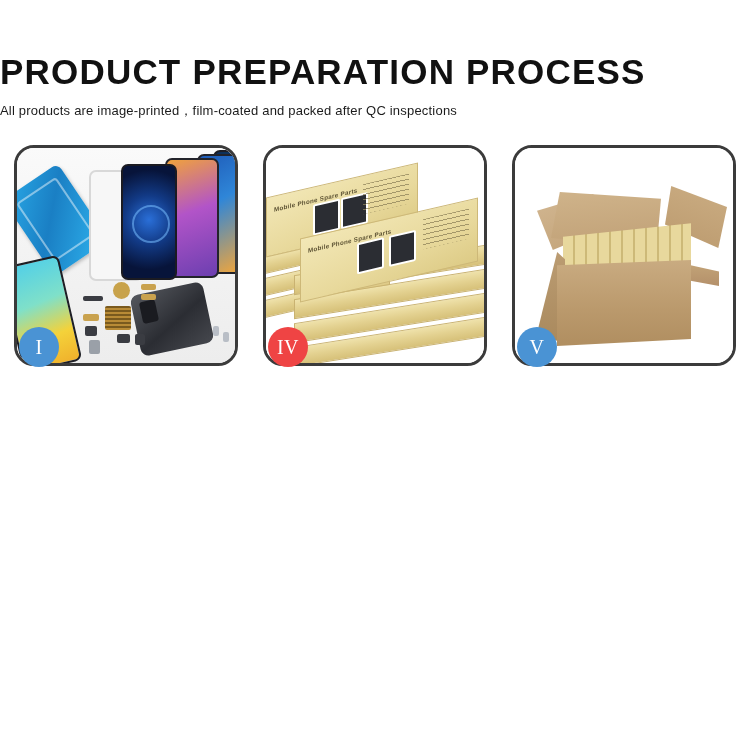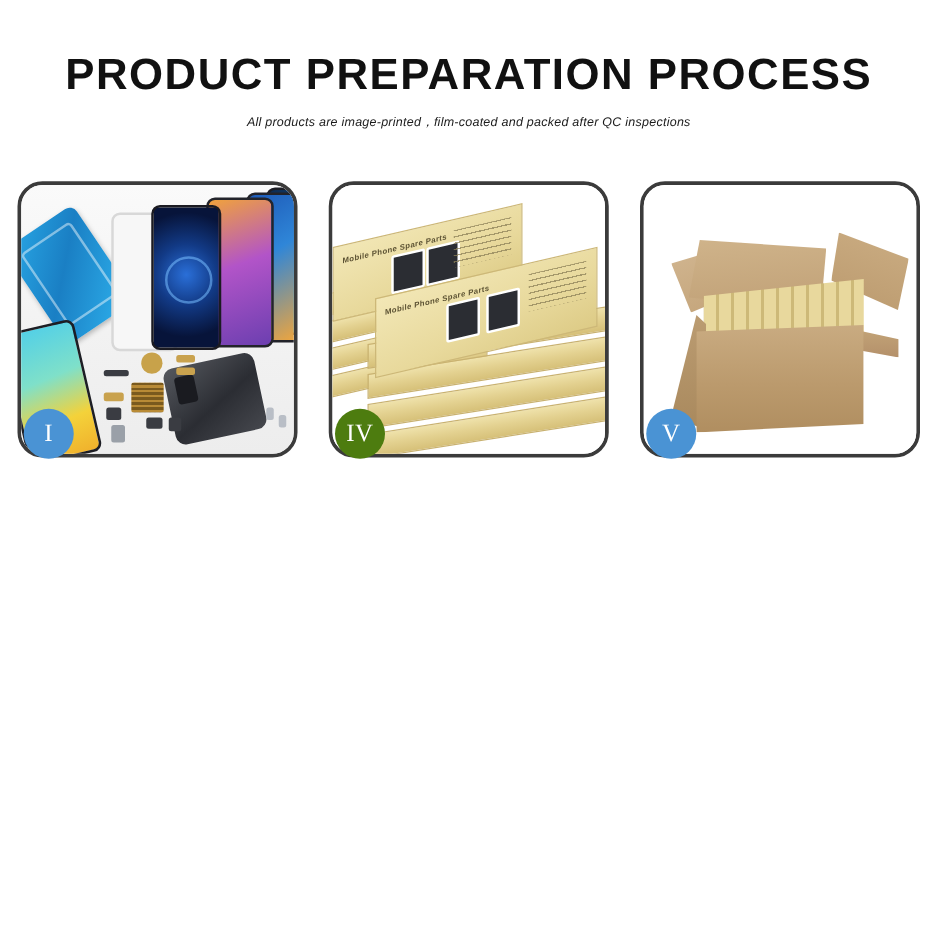--- a/index.html
+++ b/index.html
@@ -4,28 +4,28 @@
 <style>
   html,body{margin:0;padding:0;}
   body{
     width:750px;height:750px;background:#ffffff;
     font-family:"Liberation Sans",sans-serif;
     overflow:hidden;position:relative;
   }
   .page{width:750px;height:750px;position:relative;}
 
   
-  .header{padding-top:40px;text-align:center;}
+  .header{padding-top:52px;}
   .title{
     font-size:35px;line-height:40px;font-weight:700;color:#111111;
     letter-spacing:1.2px;white-space:nowrap;
   }
   .subtitle{
-    margin-top:9px;font-size:10px;line-height:20px;color:#1b1b1b;
-    letter-spacing:.2px;white-space:nowrap;font-weight:400;font-style:italic;
+    margin-top:9px;font-size:13px;line-height:20px;color:#1b1b1b;
+    letter-spacing:.2px;white-space:nowrap;font-weight:400;
   }
 
   
   .grid{
     position:absolute;left:14px;top:145px;
     width:722px;
     display:grid;
     grid-template-columns:224px 224px 224px;
     grid-template-rows:221px 221px;
     column-gap:25px;row-gap:78px;
@@ -46,21 +46,21 @@
   .badge{
     position:absolute;left:2px;bottom:-4px;
     width:40px;height:40px;border-radius:50%;
     background:#4a93d4;
     color:#ffffff;
     font-family:"Liberation Serif",serif;
     font-size:20px;line-height:40px;text-align:center;
     letter-spacing:.5px;
     z-index:6;
   }
-  .badge.deep{background:#4d7c0f;}
+  .badge.deep{background:#ef4444;}
 
   
   .p1{background:linear-gradient(180deg,#fafafa 0%,#f2f2f2 55%,#ededed 100%);}
   .ph{position:absolute;border-radius:7px;}
   .ph.s1{ 
     left:6px;top:26px;width:66px;height:92px;
     background:linear-gradient(135deg,#29a8e6 0%,#1a7fc4 45%,#2fb4ef 100%);
     transform:rotate(-34deg);box-shadow:0 2px 4px rgba(0,0,0,.25);
   }
   .ph.s1::after{content:"";position:absolute;left:9px;top:10px;right:9px;bottom:12px;

